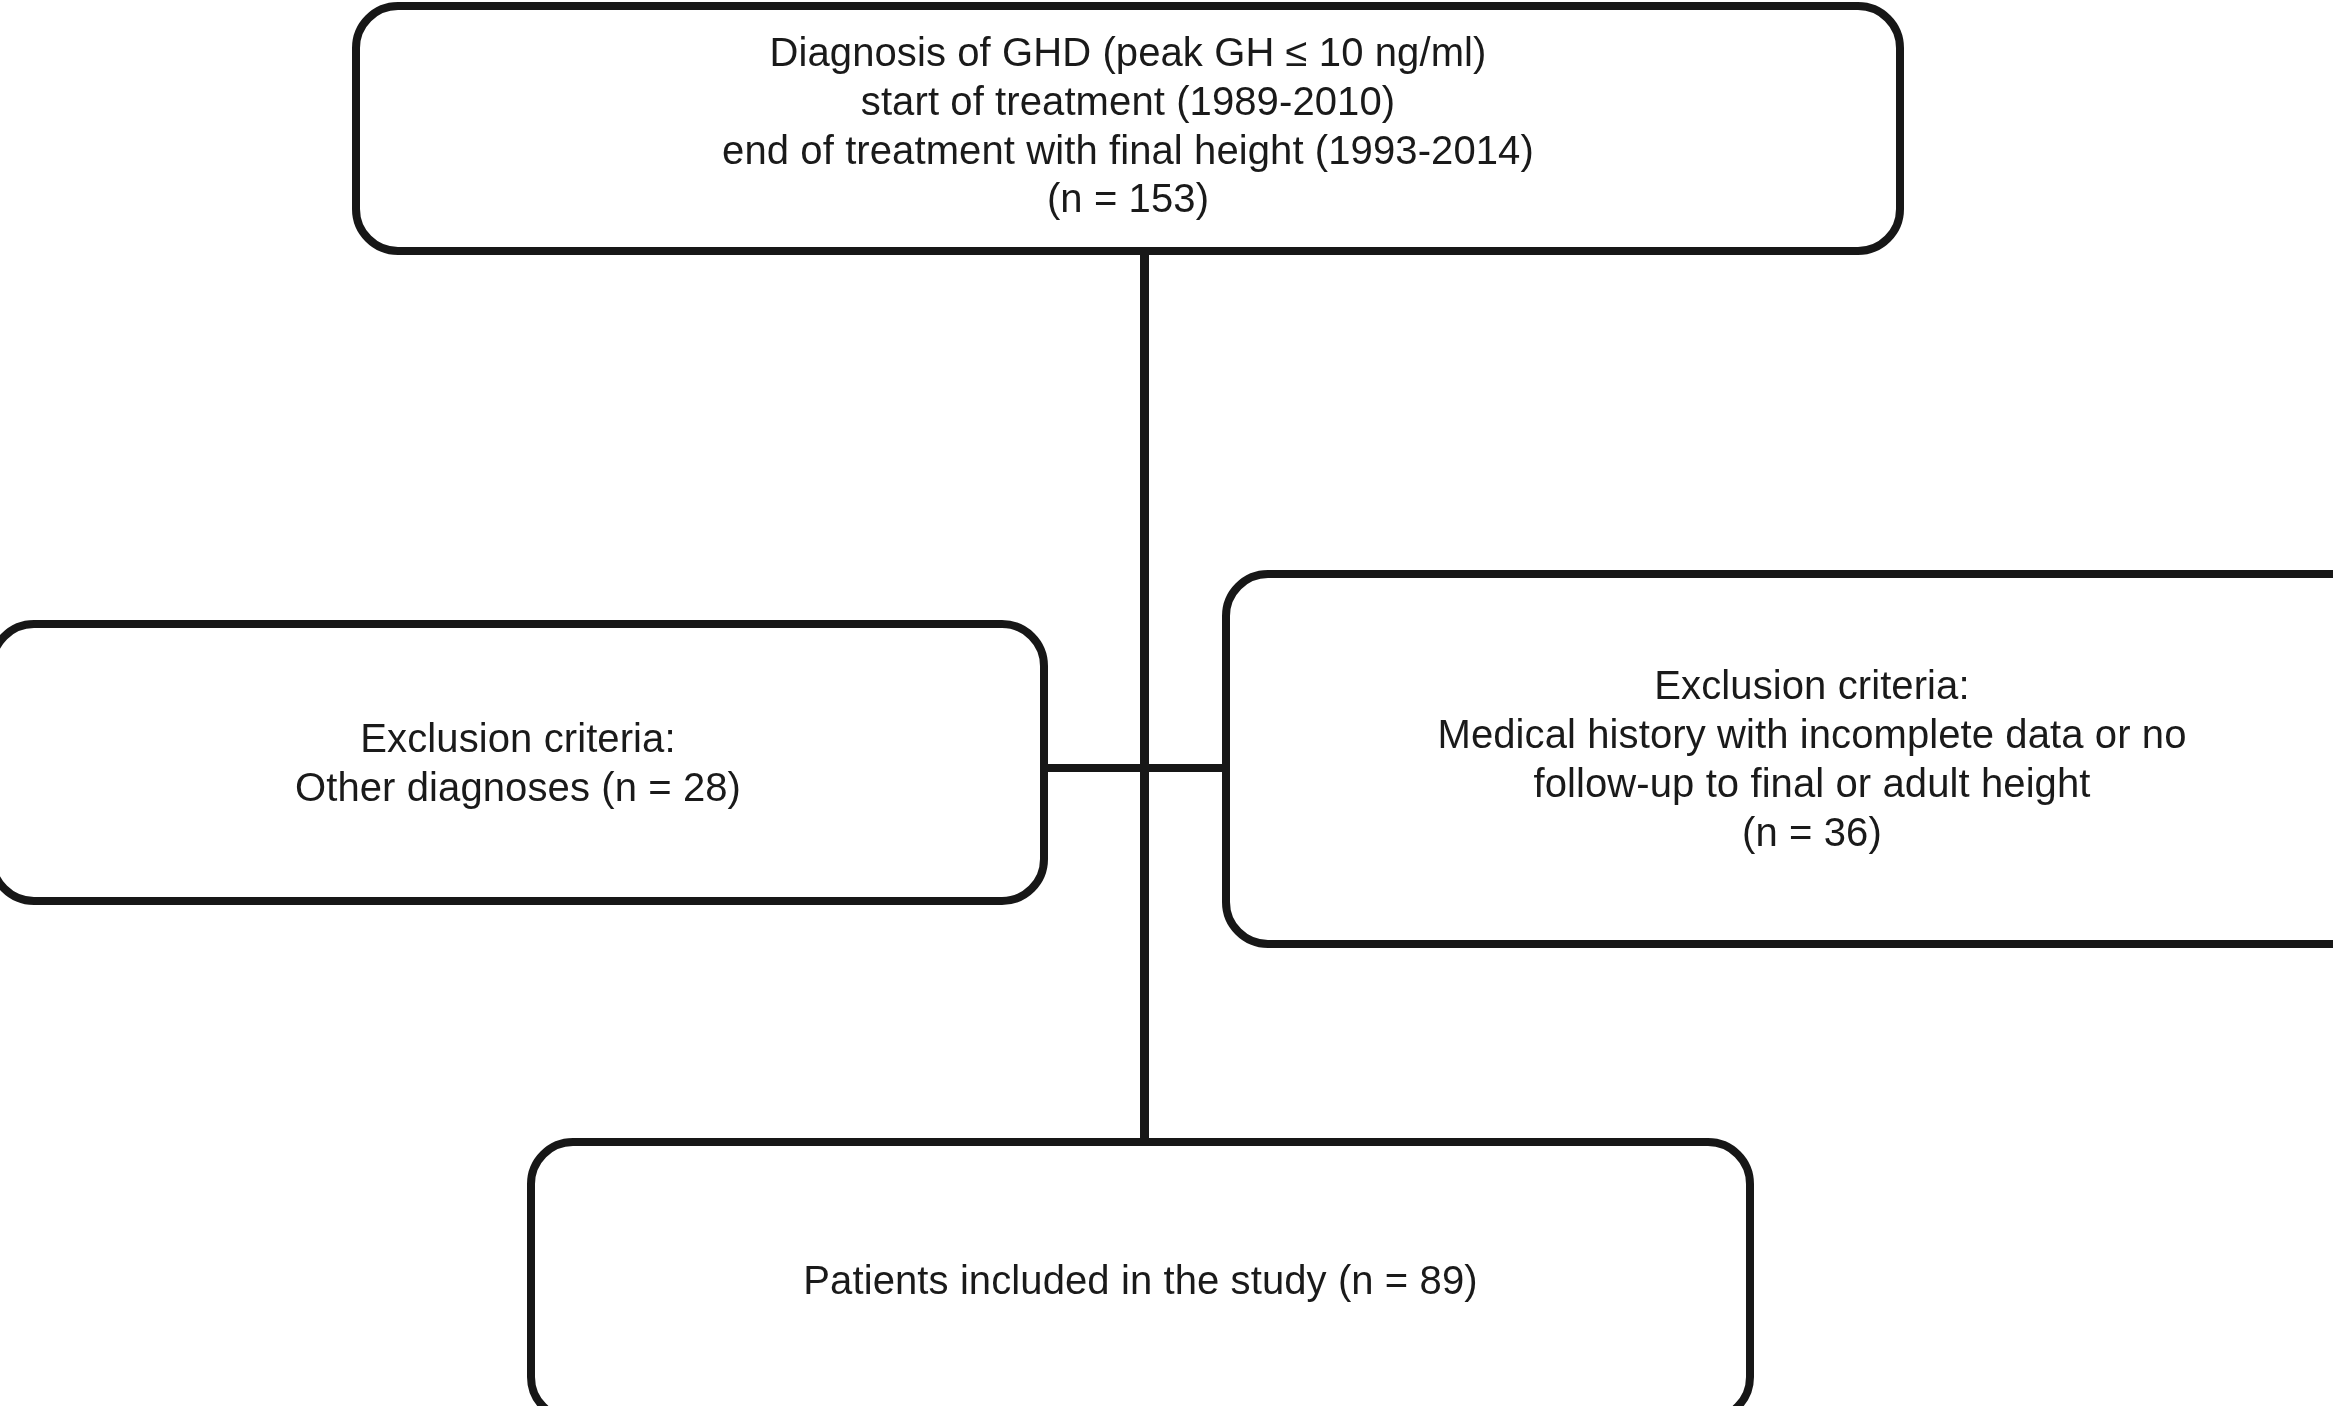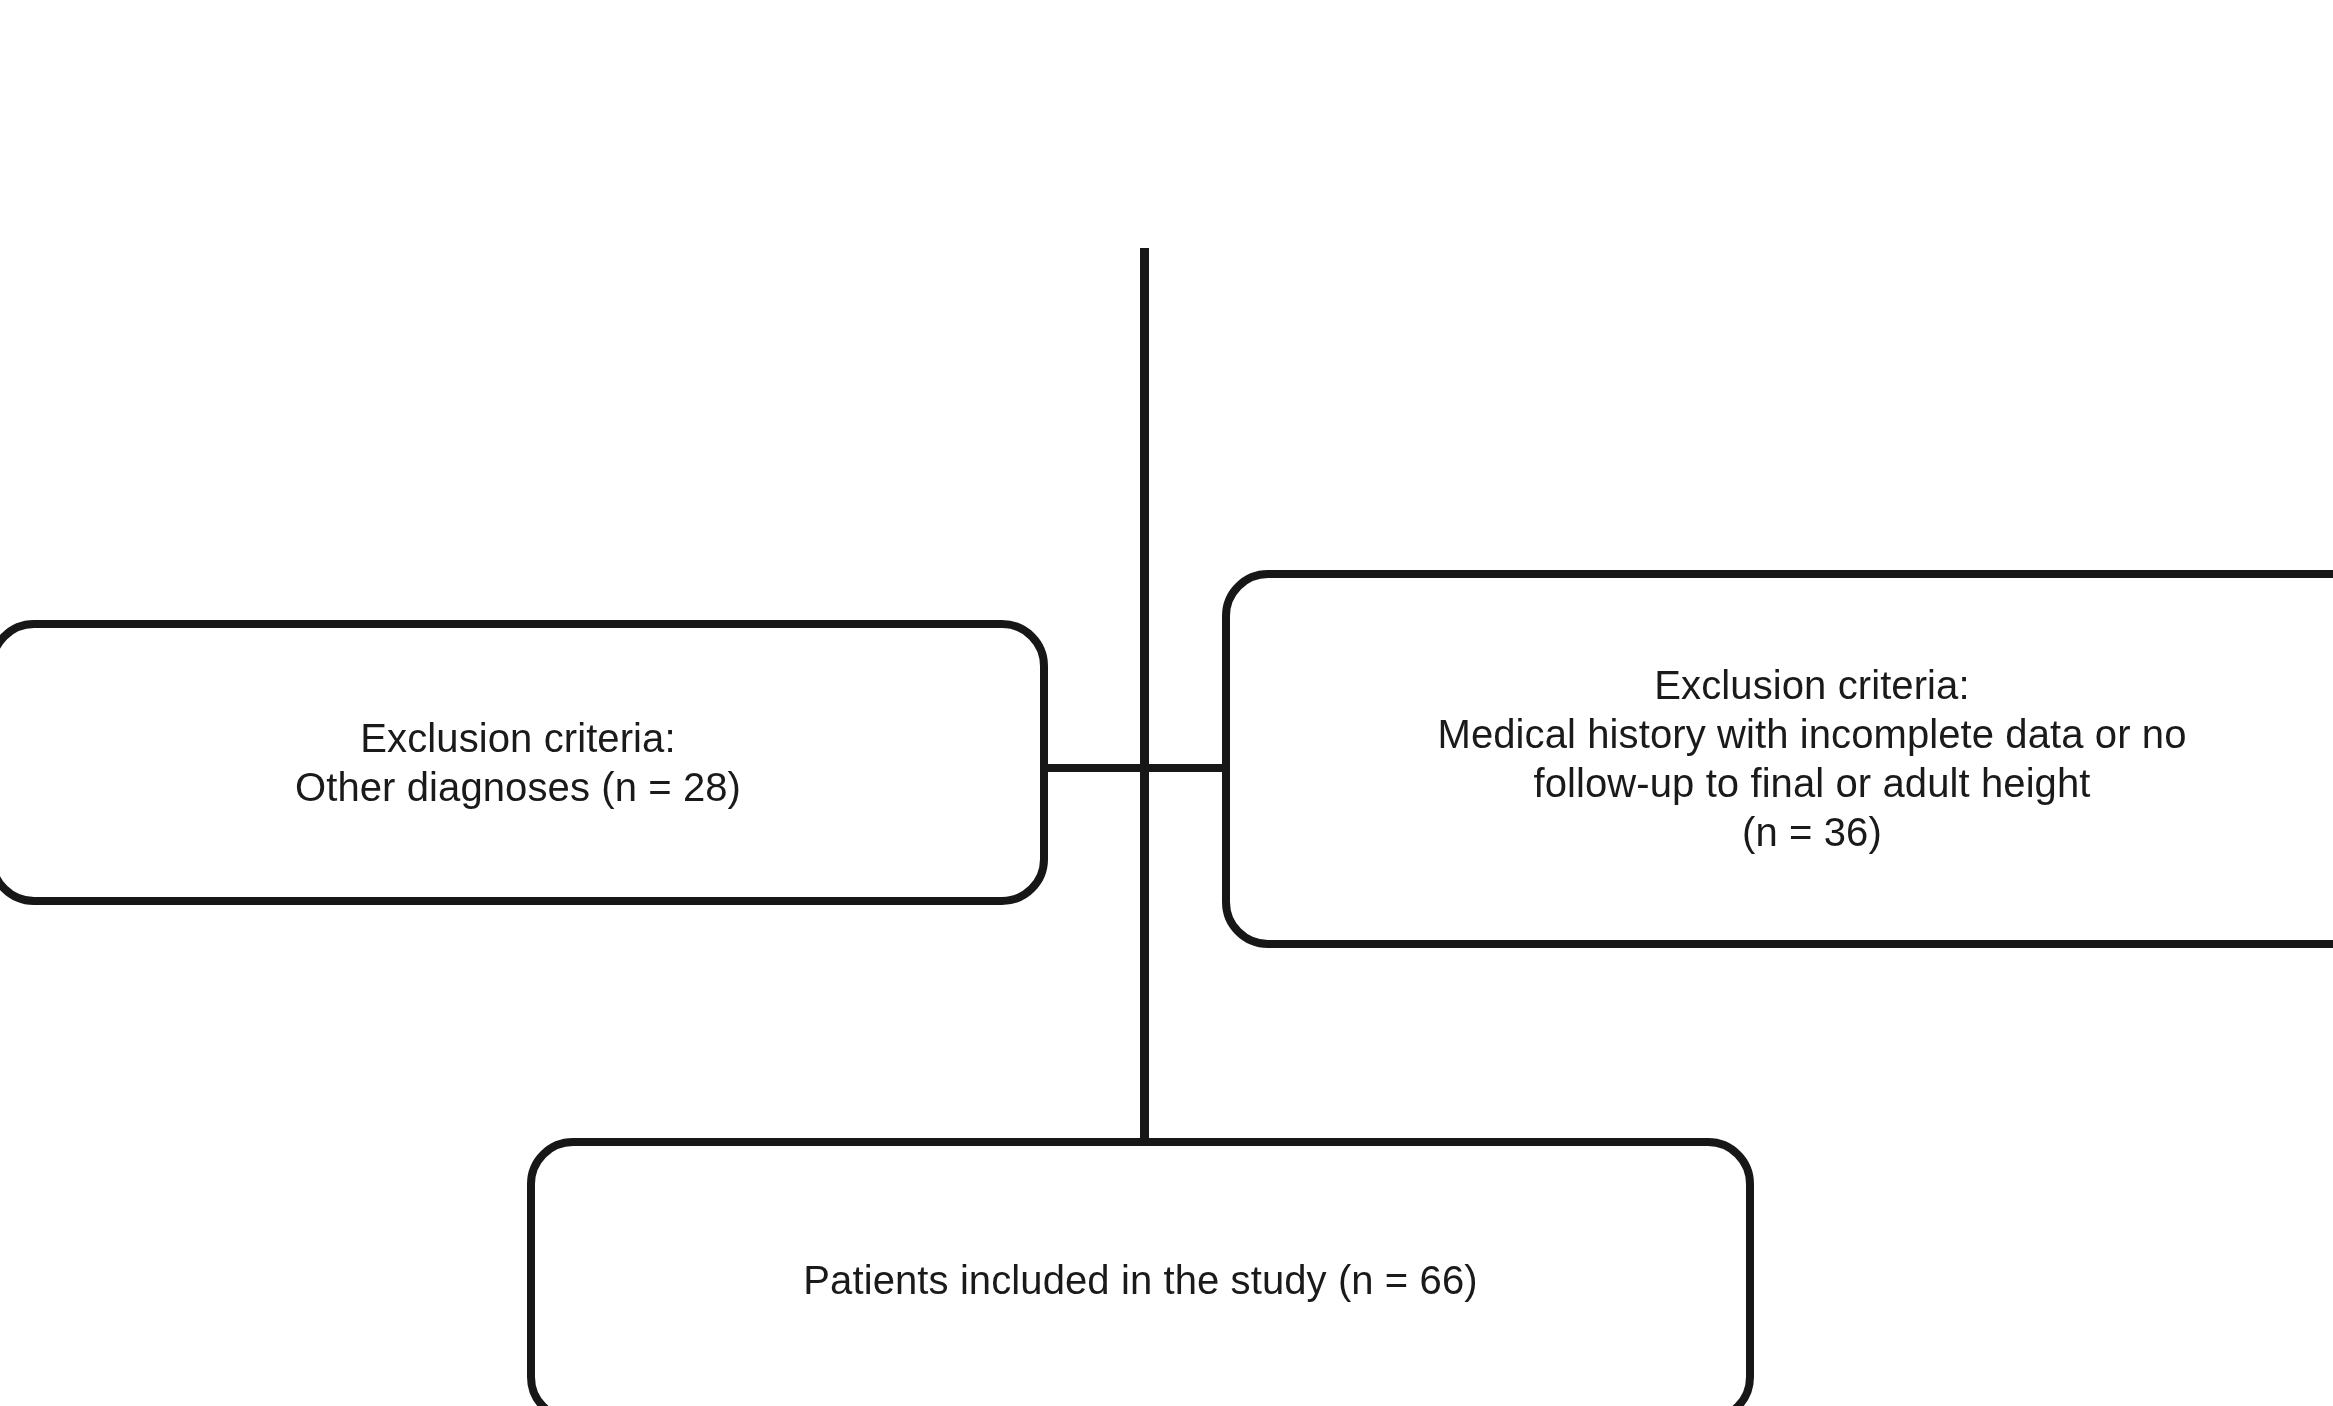--- a/index.html
+++ b/index.html
@@ -100,30 +100,36 @@
 <body>
 
 <div id="stage">
 
   <div class="connector v-trunk-top"></div>
 
   <div class="connector h-branch"></div>
 
   <div class="connector v-trunk-bottom"></div>
 
+  <div class="node" id="node-enrollment">
+    <div class="node-text">Diagnosis of GHD (peak GH ≤ 10 ng/ml)
+start of treatment (1989-2010)
+end of treatment with final height (1993-2014)
+(n = 153)</div>
+  </div>
 
   <div class="node" id="node-exclusion-left">
     <div class="node-text">Exclusion criteria:
 Other diagnoses (n = 28)</div>
   </div>
 
   <div class="node" id="node-exclusion-right">
     <div class="node-text">Exclusion criteria:
 Medical history with incomplete data or no
 follow-up to final or adult height
 (n = 36)</div>
   </div>
 
   <div class="node" id="node-included">
-    <div class="node-text">Patients included in the study (n = 66)</div>
+    <div class="node-text">Patients included in the study (n = 89)</div>
   </div>
 
 </div>
 
 </body></html>

